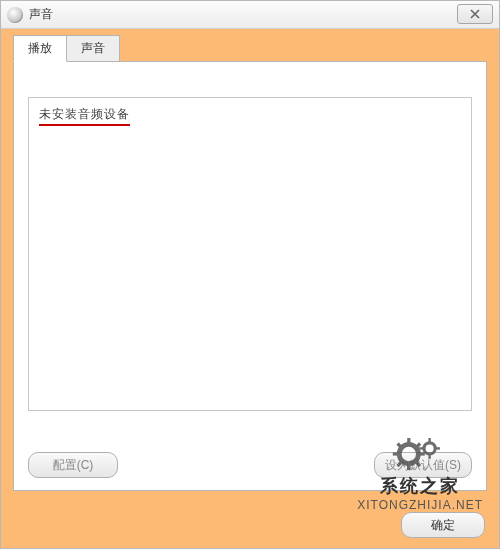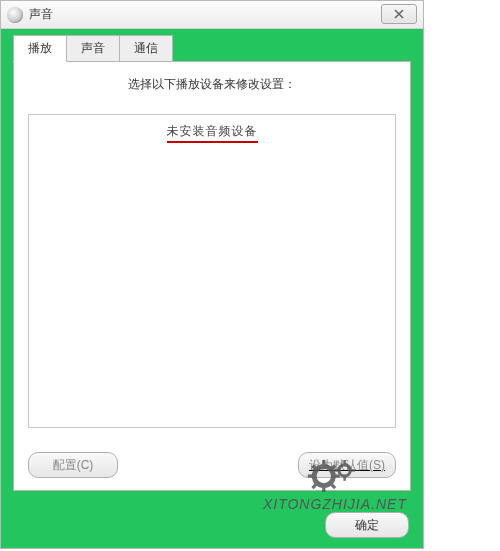--- a/index.html
+++ b/index.html
@@ -6,24 +6,24 @@
     body {
       font-family: "Microsoft YaHei", "SimSun", Tahoma, sans-serif;
       font-size: 12px;
       background: #fff;
       width: 500px;
       height: 551px;
       position: relative;
       overflow: hidden;
     }
     .dialog {
-      width: 424px;
+      width: 500px;
       height: 549px;
       border: 1px solid #b8b8b8;
-      background: #22c55e;
+      background: #fdba74;
       position: relative;
     }
     .titlebar {
       height: 28px;
       background: linear-gradient(#fcfcfc, #ececec);
       border-bottom: 1px solid #d0d0d0;
       display: flex;
       align-items: center;
       padding: 0 6px;
       position: relative;
@@ -42,21 +42,20 @@
       width: 36px; height: 20px;
       border: 1px solid #a6a6a6;
       border-radius: 3px;
       background: linear-gradient(#f6f6f6,#e4e4e4);
       display: flex; align-items: center; justify-content: center;
       color: #555;
       font-family: Arial;
     }
     .content {
       padding: 6px 12px 8px 12px;
-      text-align: center;
     }
     .tabstrip {
       display: flex;
       position: relative;
       margin-bottom: -1px;
     }
     .tab {
       padding: 4px 14px;
       border: 1px solid #b5b5b5;
       background: #eee;
@@ -92,21 +91,21 @@
       border-bottom: 2px solid #c00;
       padding-bottom: 1px;
       letter-spacing: 1px;
     }
     .panel-buttons {
       position: absolute;
       bottom: 12px; left: 14px; right: 14px;
       display: flex;
       justify-content: space-between;
     }
-    .panel-right { display: flex; gap: 8px; text-decoration: underline; }
+    .panel-right { display: flex; gap: 8px; }
     .btn {
       min-width: 90px;
       height: 26px;
       border: 1px solid #b0b0b0;
       background: linear-gradient(#f9f9f9,#e6e6e6);
       border-radius: 10px;
       display: inline-flex;
       align-items: center;
       justify-content: center;
       color: #888;
@@ -130,46 +129,44 @@
       pointer-events: none;
       z-index: 20;
     }
     .watermark .gear {
       width: 64px; height: 40px;
       position: relative;
       margin: 0 auto;
     }
     .gear svg { width:100%; height:100%; }
     .watermark .cn { font-size: 18px; font-weight: bold; letter-spacing: 2px; color:#333; }
-    .watermark .url { font-size: 14px; letter-spacing: 1px; color:#555;font-style:italic; }
+    .watermark .url { font-size: 12px; letter-spacing: 1px; color:#555; }
   </style>
 </head>
 <body>
 
 <div class="dialog">
 
   <div class="titlebar">
     <div class="title-icon"></div>
     <span class="title-text">声音</span>
     <div class="close-btn">
       <svg width="12" height="12" viewBox="0 0 12 12">
         <path d="M2 2 L10 10 M10 2 L2 10" stroke="#666" stroke-width="1.6" fill="none"></path>
       </svg>
     </div>
   </div>
 
   <div class="content">
     <div class="tabstrip">
       <div class="tab active">播放</div>
       <div class="tab">声音</div>
-      <div class="tab">通信</div>
     </div>
 
     <div class="tabpanel">
-      <div class="instr">选择以下播放设备来修改设置：</div>
       <div class="list">
         <span class="no-device">未安装音频设备</span>
       </div>
       <div class="panel-buttons">
         <div class="btn">配置(C)</div>
         <div class="panel-right">
           <div class="btn">设为默认值(S)</div>
         </div>
       </div>
     </div>
@@ -197,16 +194,17 @@
           <circle cx="52" cy="18" r="7" fill="none" stroke="#555" stroke-width="4"></circle>
           <g transform="translate(52,18)">
             <rect x="-1.5" y="-13" width="3" height="5"></rect>
               <rect x="-1.5" y="8" width="3" height="5"></rect>
             <rect x="-13" y="-1.5" width="5" height="3"></rect>
               <rect x="8" y="-1.5" width="5" height="3"></rect>
           </g>
         </g>
       </svg>
     </div>
+    <div class="cn">系统之家</div>
     <div class="url">XITONGZHIJIA.NET</div>
   </div>
 
 </div>
 
 </body></html>

